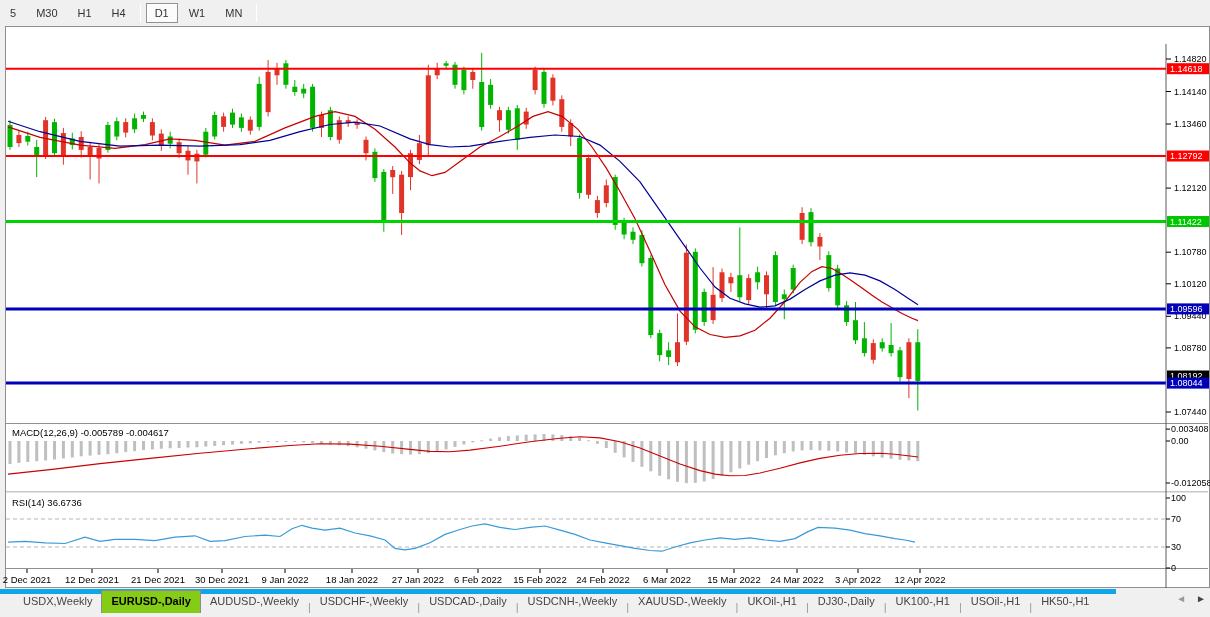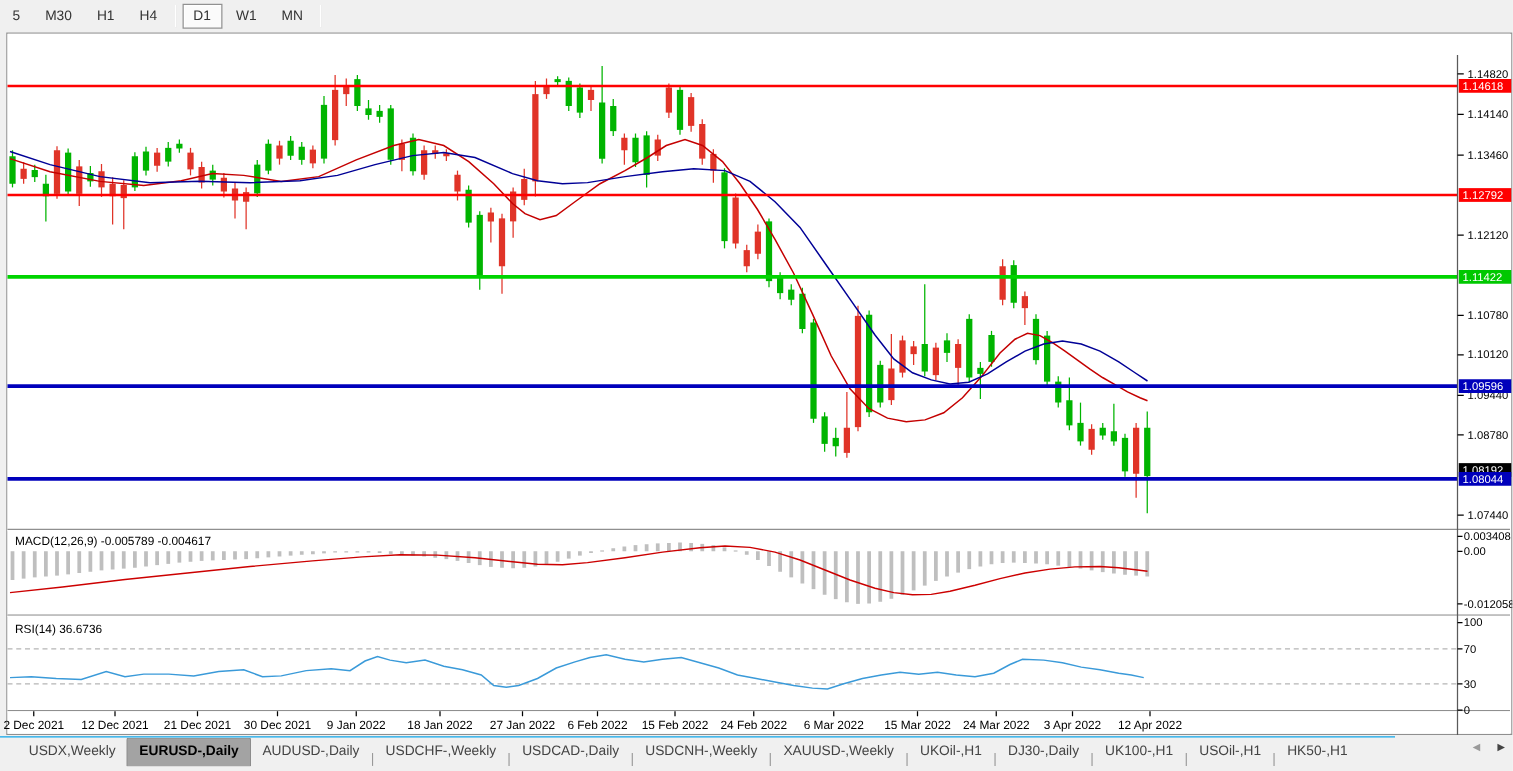--- a/index.html
+++ b/index.html
@@ -17,25 +17,25 @@
 
   
   #frame { position:absolute; left:5px; top:26px; width:1205px; height:562px;
     background:#fff; border:1px solid #8f8f8f; }
   #title-row { position:absolute; left:6px; top:28px; height:16px; display:flex;
     align-items:center; font-size:10px; font-weight:bold; color:#000; }
   #title-caret { font-size:8px; margin:0 6px 0 7px; color:#000; }
 
   
   #tabbar { position:absolute; left:0; top:589px; width:1116px; height:24px;
-    background:#f0f0f0; border-top:1px solid #0ea5e9; display:flex; align-items:flex-end; }
+    background:#f0f0f0; border-top:5px solid #0ea5e9; display:flex; align-items:flex-end; }
   #tabbar .lead { width:14px; height:22px; }
   .tab { height:22px; padding:4px 9px 0 9px; font-size:11px; color:#444;
     white-space:nowrap; cursor:default; }
-  .tab.active { background:#a3a3a3; border:1px solid #8c8c8c; border-bottom:none;
+  .tab.active { background:#84cc16; border:1px solid #8c8c8c; border-bottom:none;
     font-weight:bold; color:#000; height:23px; border-radius:2px 2px 0 0; }
   .tab-sep { color:#999; font-size:11px; padding:4px 0 0 0; }
   #tab-arrows { position:absolute; right:4px; top:593px; display:flex; gap:10px;
     font-size:10px; color:#444; }
   #tab-arrows span { cursor:default; }
   #arrow-left { color:#9a9a9a; }
 
   svg text { font-family:"Liberation Sans", sans-serif; }
 </style>
 </head>
@@ -469,21 +469,21 @@
       <line x1="858" x2="858" y1="569" y2="573" stroke="#000"></line>
       <text x="858" y="583" font-size="9.5" fill="#000" text-anchor="middle">3 Apr 2022</text>
       <line x1="920" x2="920" y1="569" y2="573" stroke="#000"></line>
       <text x="920" y="583" font-size="9.5" fill="#000" text-anchor="middle">12 Apr 2022</text>
     </svg>
 
   <div id="tabbar">
       <div class="lead"></div>
       <div class="tab">USDX,Weekly</div>
       <div class="tab active">EURUSD-,Daily</div>
-      <div class="tab">AUDUSD-,Daily</div>
+      <div class="tab">AUDUSD-,Weekly</div>
       <span class="tab-sep">|</span>
       <div class="tab">USDCHF-,Weekly</div>
       <span class="tab-sep">|</span>
       <div class="tab">USDCAD-,Daily</div>
       <span class="tab-sep">|</span>
       <div class="tab">USDCNH-,Weekly</div>
       <span class="tab-sep">|</span>
       <div class="tab">XAUUSD-,Weekly</div>
       <span class="tab-sep">|</span>
       <div class="tab">UKOil-,H1</div>

